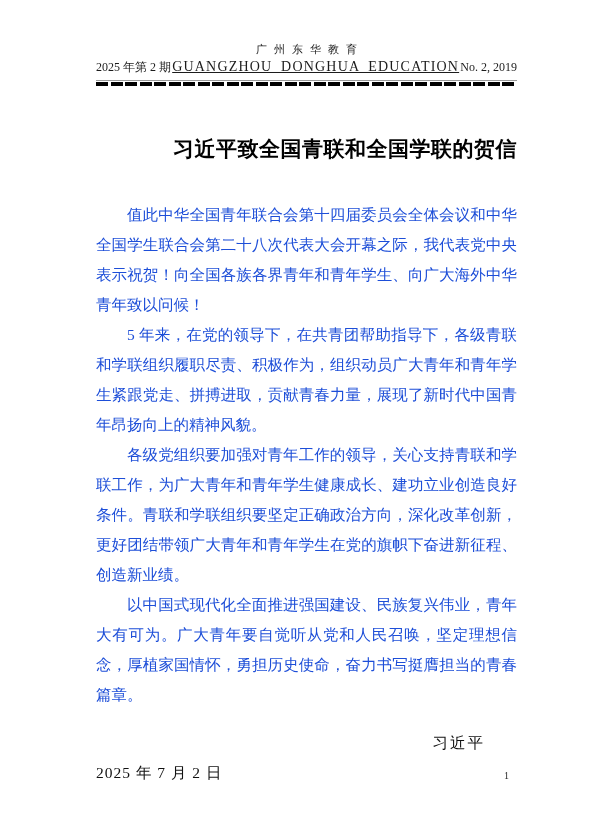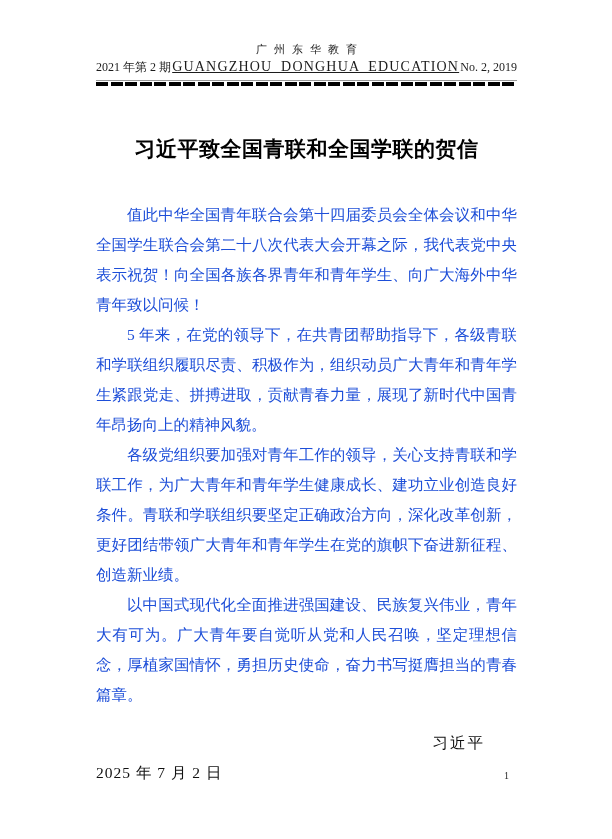--- a/index.html
+++ b/index.html
@@ -52,21 +52,21 @@
     background: #9a9a9a;
   }
   .rule-thick {
     margin-top: 1px;
     height: 4px;
     background: repeating-linear-gradient(to right, #000000 0 12px, #ffffff 12px 14.5px);
   }
   
   .article-title {
     margin: 49px 0 0 0;
-    text-align: center;
+    text-align: right;
     font-family: "Liberation Sans", "DejaVu Sans", sans-serif;
     font-weight: 700;
     font-size: 21px;
     line-height: 28px;
     color: #000000;
     letter-spacing: 0.5px;
   }
   
   .article-body {
     margin-top: 37px;
@@ -107,21 +107,21 @@
   }
 </style>
 </head>
 <body>
 
 <div class="page">
 
   <header>
     <div class="masthead-cn">广州东华教育</div>
     <div class="header-row">
-      <span>2021 年第 2 期</span>
+      <span>2025 年第 2 期</span>
       <span class="masthead-en">GUANGZHOU DONGHUA EDUCATION</span>
       <span>No. 2, 2019</span>
     </div>
     <div class="rule">
       <div class="rule-thin"></div>
       <div class="rule-thick"></div>
     </div>
   </header>
 
   <h1 class="article-title">习近平致全国青联和全国学联的贺信</h1>

